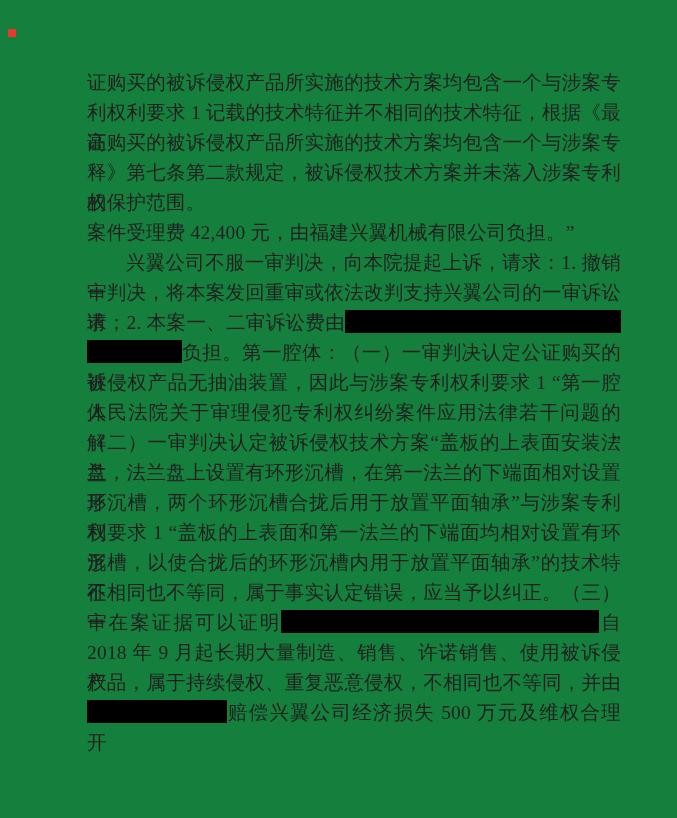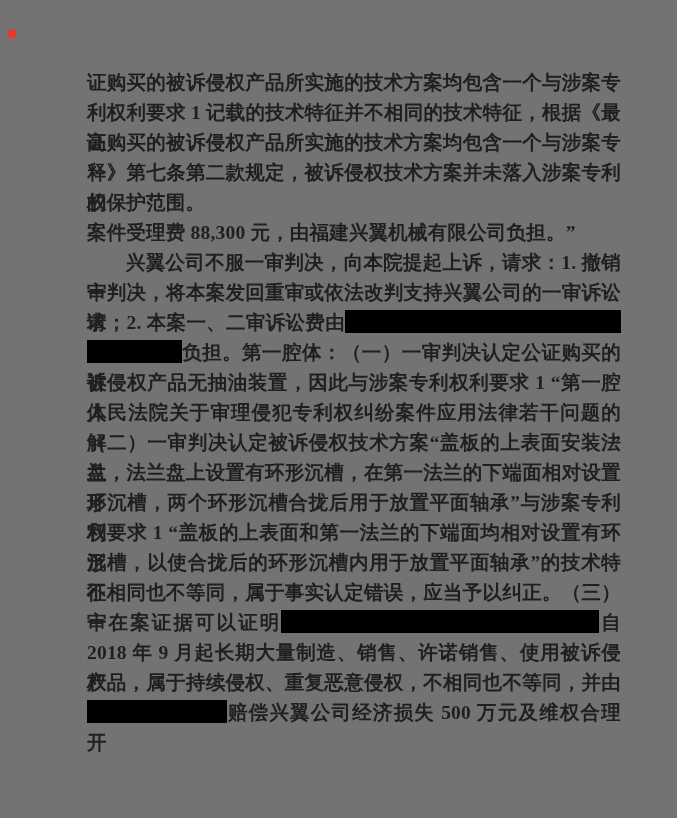--- a/index.html
+++ b/index.html
@@ -52,29 +52,29 @@
   .redact {
     display: inline-block;
     height: 23px;
     vertical-align: -4px;
     background: #000000;
   }
 </style>
 </head>
 <body>
 
-<div class="page" style="background: #737373; font-weight: bold;">
+<div class="page" style="background: #15803d;">
   <div class="red-marker" style="background: rgb(232, 57, 43);"></div>
   <div class="doc-text" style="color: rgb(31, 31, 31);">
       <div class="line j"><span>证购买的被诉侵权产品所实施的技术方案均包含一个与涉案专</span></div>
       <div class="line j"><span>利权利要求 1 记载的技术特征并不相同的技术特征，根据《最高</span></div>
       <div class="line j"><span>证购买的被诉侵权产品所实施的技术方案均包含一个与涉案专</span></div>
       <div class="line j"><span>释》第七条第二款规定，被诉侵权技术方案并未落入涉案专利权</span></div>
       <div class="line"><span>的保护范围。</span></div>
-      <div class="line"><span>案件受理费 88,300 元，由福建兴翼机械有限公司负担。”</span></div>
+      <div class="line"><span>案件受理费 42,400 元，由福建兴翼机械有限公司负担。”</span></div>
       <div class="line j ind"><span>兴翼公司不服一审判决，向本院提起上诉，请求：1. 撤销一</span></div>
       <div class="line j"><span>审判决，将本案发回重审或依法改判支持兴翼公司的一审诉讼请</span></div>
       <div class="line j"><span>求；2. 本案一、二审诉讼费由</span><span class="redact" style="width: 276px; background: rgb(0, 0, 0);"></span></div>
       <div class="line j"><span class="redact" style="width: 95px; background: rgb(0, 0, 0);"></span><span>负担。第一腔体：（一）一审判决认定公证购买的被</span></div>
       <div class="line j"><span>诉侵权产品无抽油装置，因此与涉案专利权利要求 1 “第一腔体</span></div>
       <div class="line j"><span>人民法院关于审理侵犯专利权纠纷案件应用法律若干问题的解”</span></div>
       <div class="line j"><span>（二）一审判决认定被诉侵权技术方案“盖板的上表面安装法兰</span></div>
       <div class="line j"><span>盘，法兰盘上设置有环形沉槽，在第一法兰的下端面相对设置环</span></div>
       <div class="line j"><span>形沉槽，两个环形沉槽合拢后用于放置平面轴承”与涉案专利权</span></div>
       <div class="line j"><span>利要求 1 “盖板的上表面和第一法兰的下端面均相对设置有环形</span></div>

